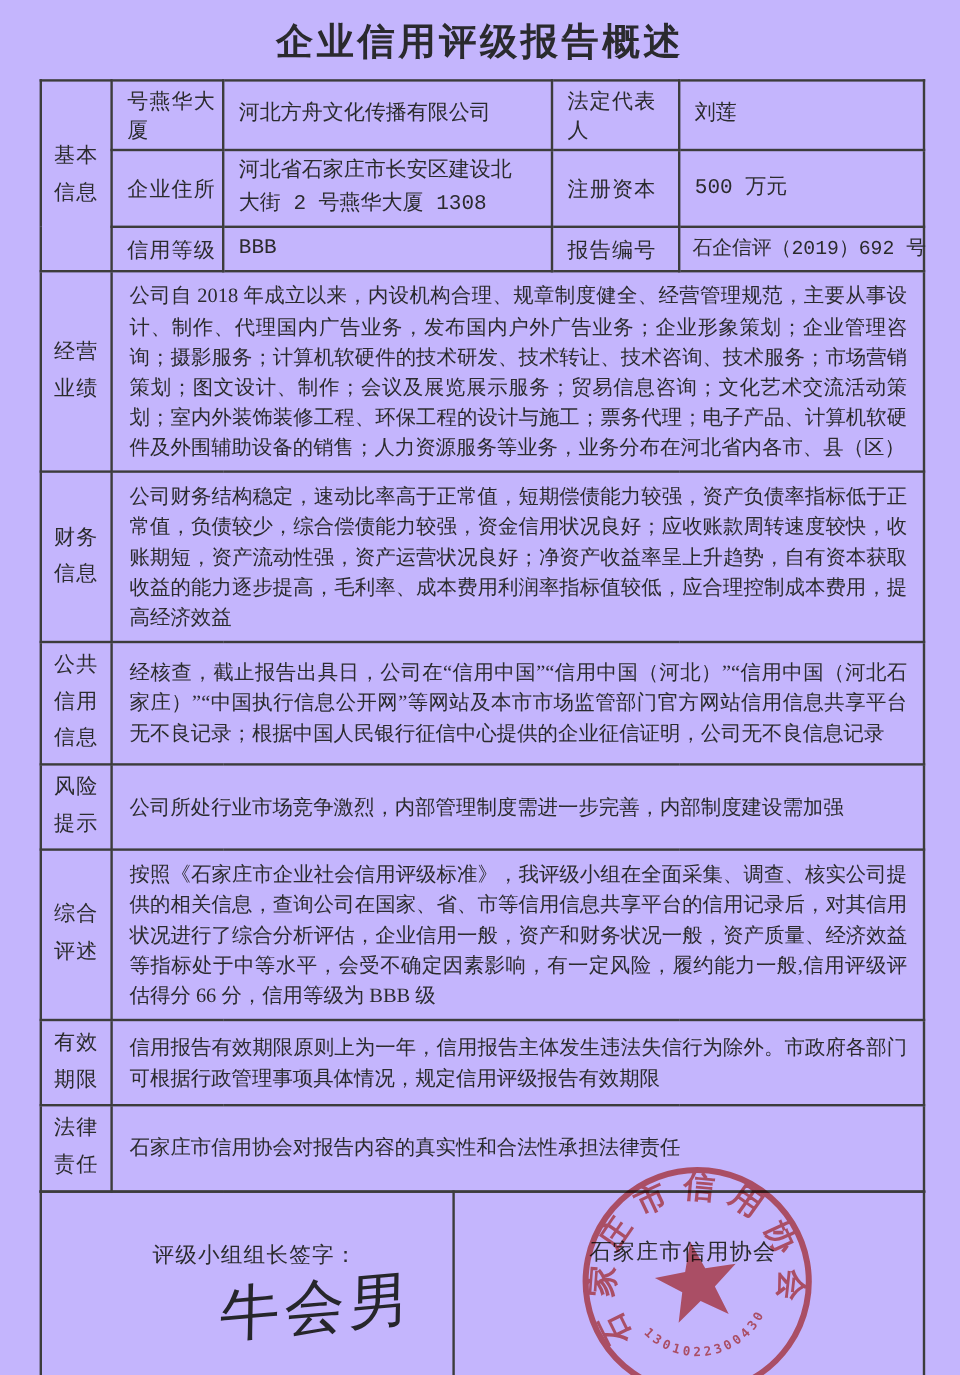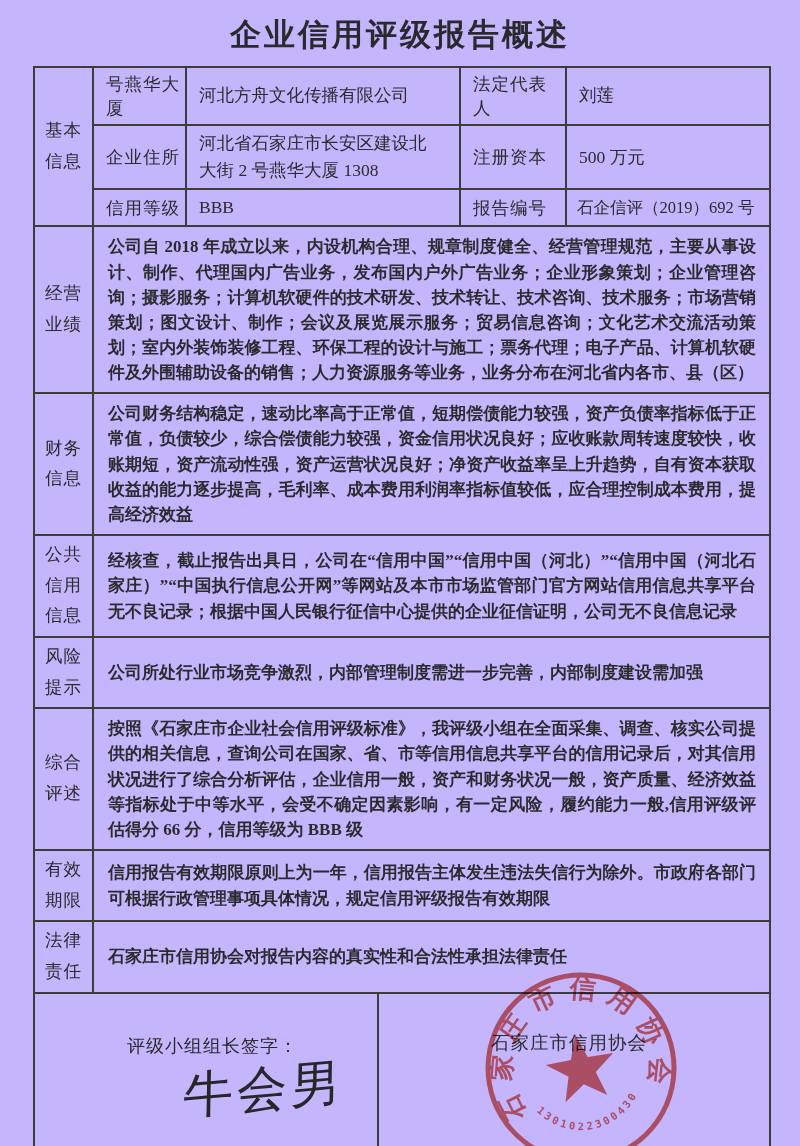--- a/index.html
+++ b/index.html
@@ -16,26 +16,25 @@
   table { border-collapse:collapse; table-layout:fixed; width:736px; margin-left:33px; }
   td, th { border:2px solid #3c3c3c; vertical-align:middle; }
   col.c1 { width:59px; } col.c2 { width:93px; } col.c3 { width:274px; }
   col.c4 { width:106px; } col.c5 { width:204px; }
 
   .sec {
     text-align:center; font-size:17.5px; line-height:1.75;
     padding:4px 10px; letter-spacing:1px;font-family:Liberation Mono, monospace;
   }
   .lbl { font-size:17.5px; padding:4px 4px 4px 12px; letter-spacing:1px; }
-  .val { font-size:17.5px; padding:4px 20px 4px 12px; line-height:1.55; }
+  .val { font-size:17.5px; padding:4px 20px 4px 12px; line-height:1.55;font-family:Liberation Mono, monospace; }
   .val.nowrap { white-space:nowrap; font-size:16.5px; padding-left:10px; }
   .para {
     font-size:17px; line-height:1.48; text-align:justify;
     padding:7px 13px 7px 14px;
-    font-weight:bold;
   }
   tr.r1 td { height:47px; }
   tr.r2 td { height:58px; }
   tr.r3 td { height:35px; }
   tr.risk td.para { height:54px;border-radius:26px; }
   tr.valid td.para { height:64px; }
   tr.legal td.para { height:42px; }
 
   table.signoff { margin-top:-2px; }
   table.signoff col.left { width:344px; }

